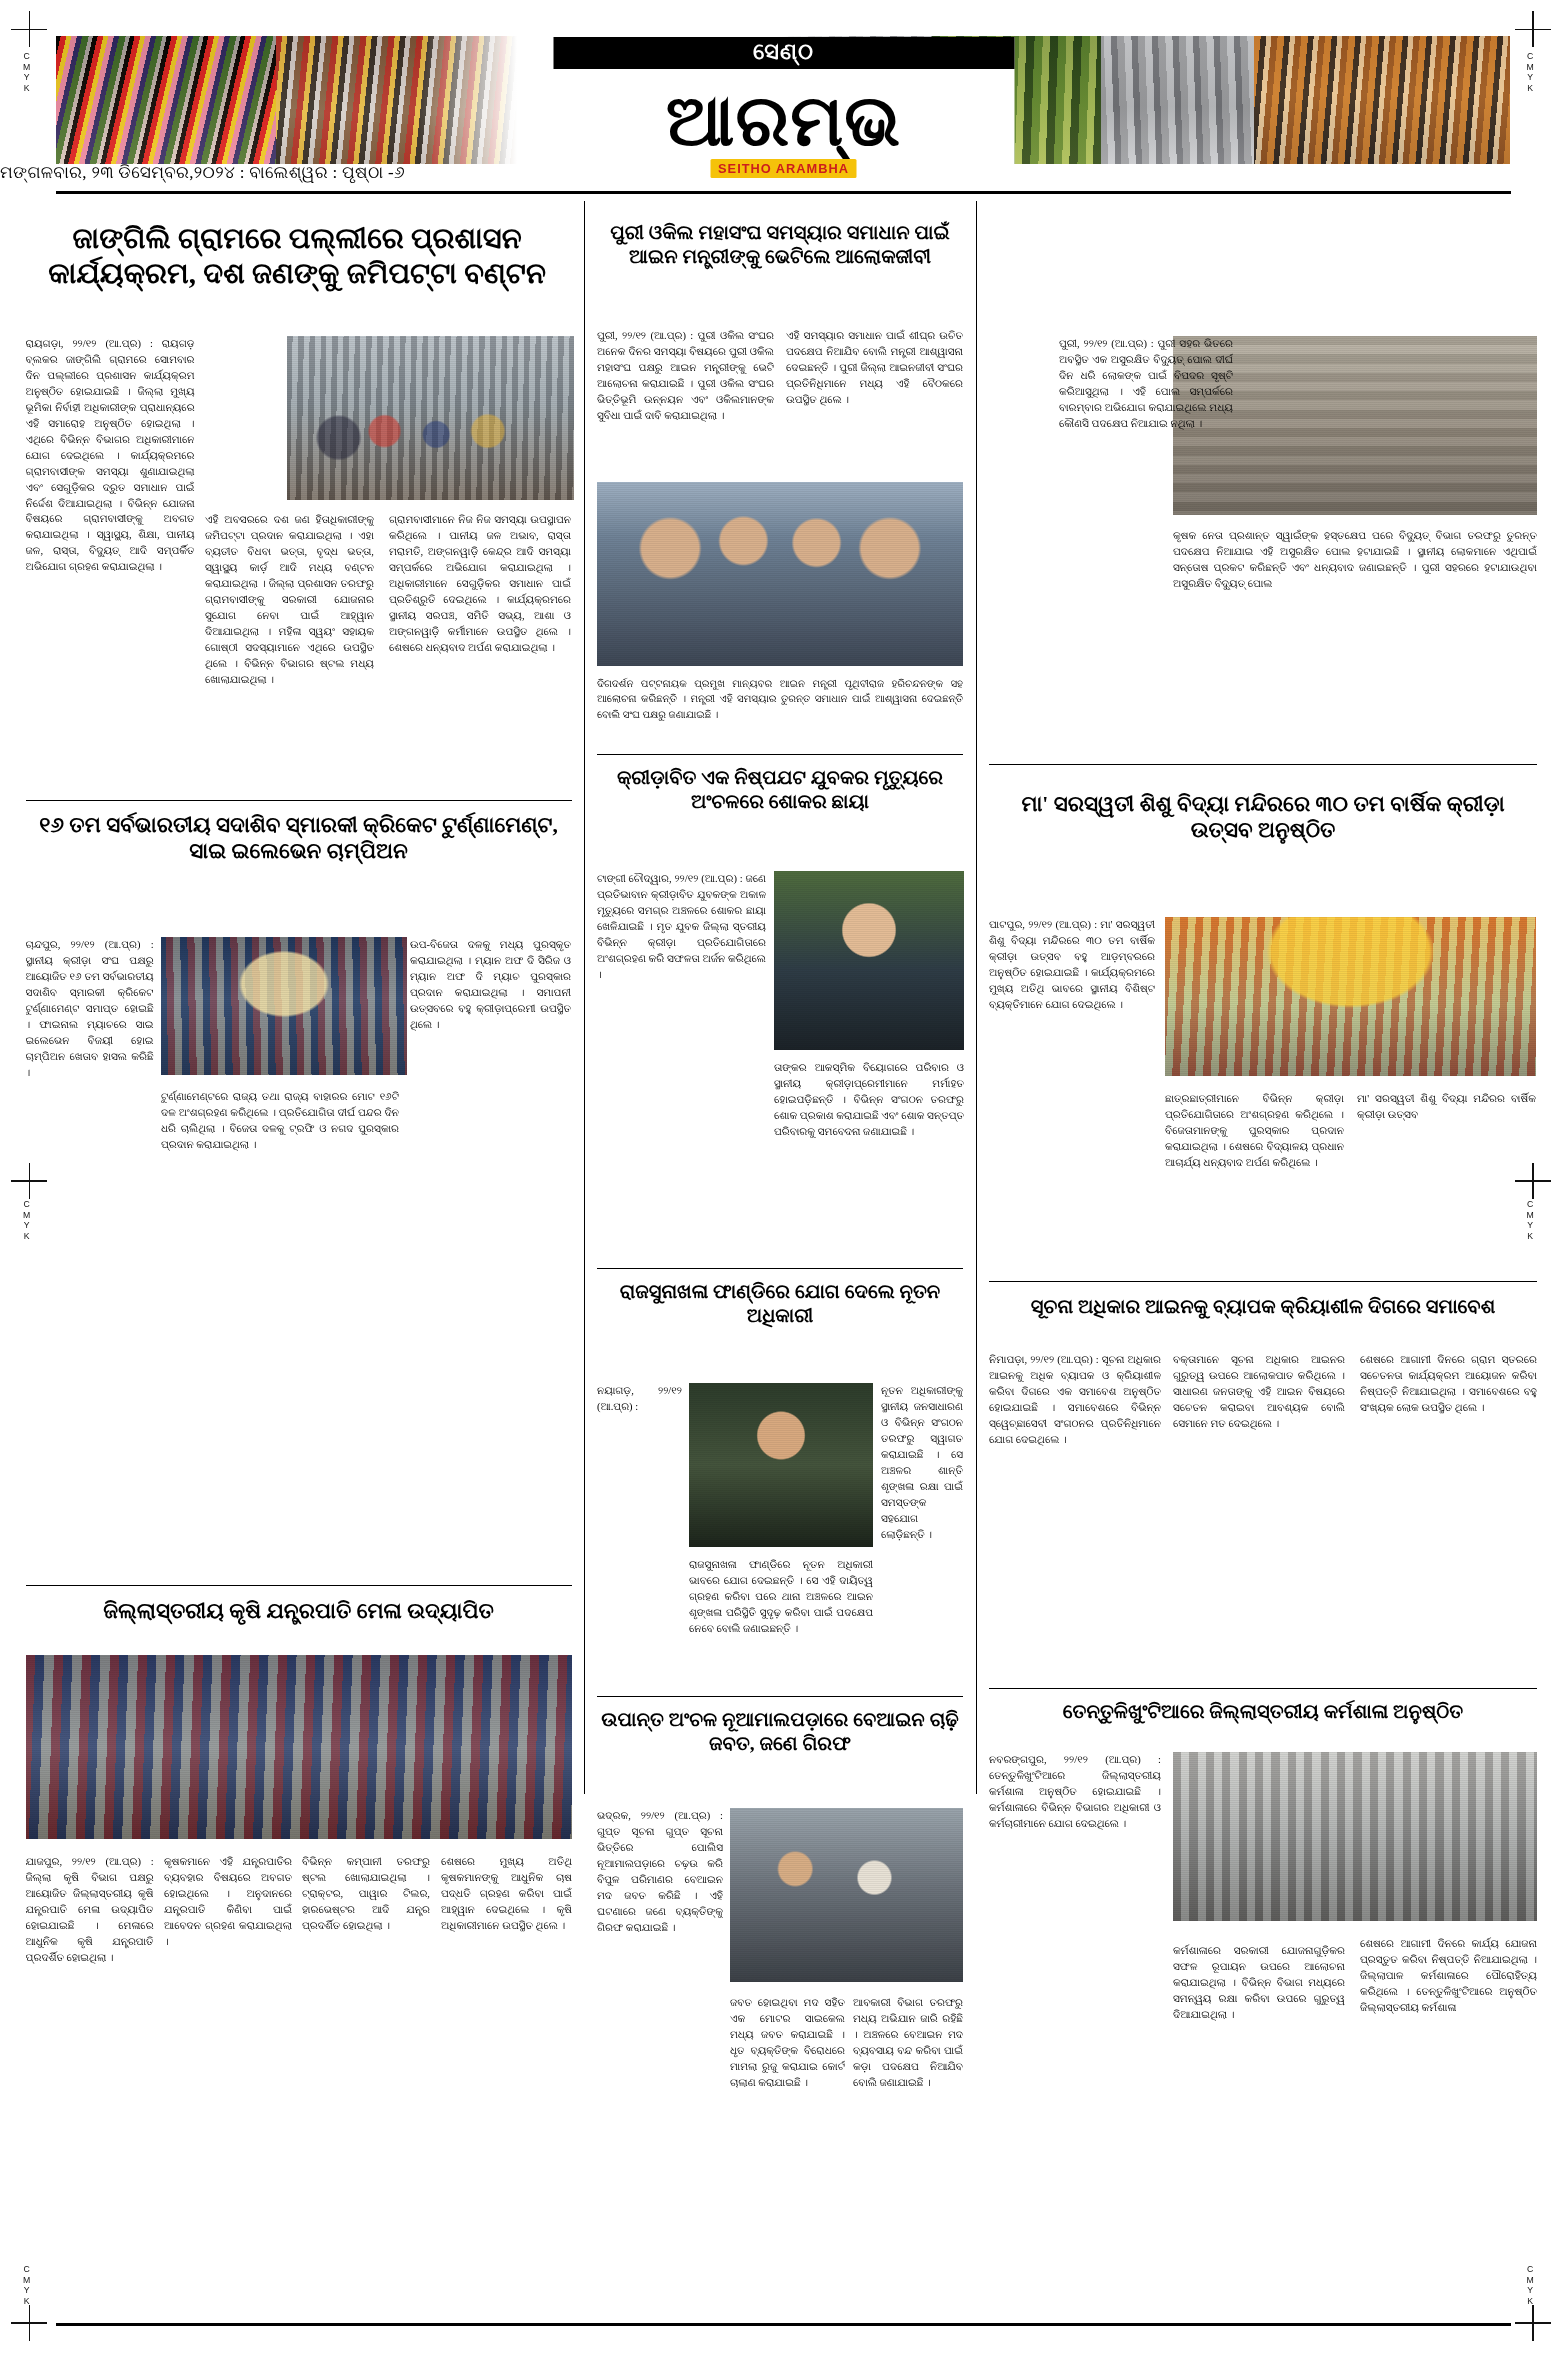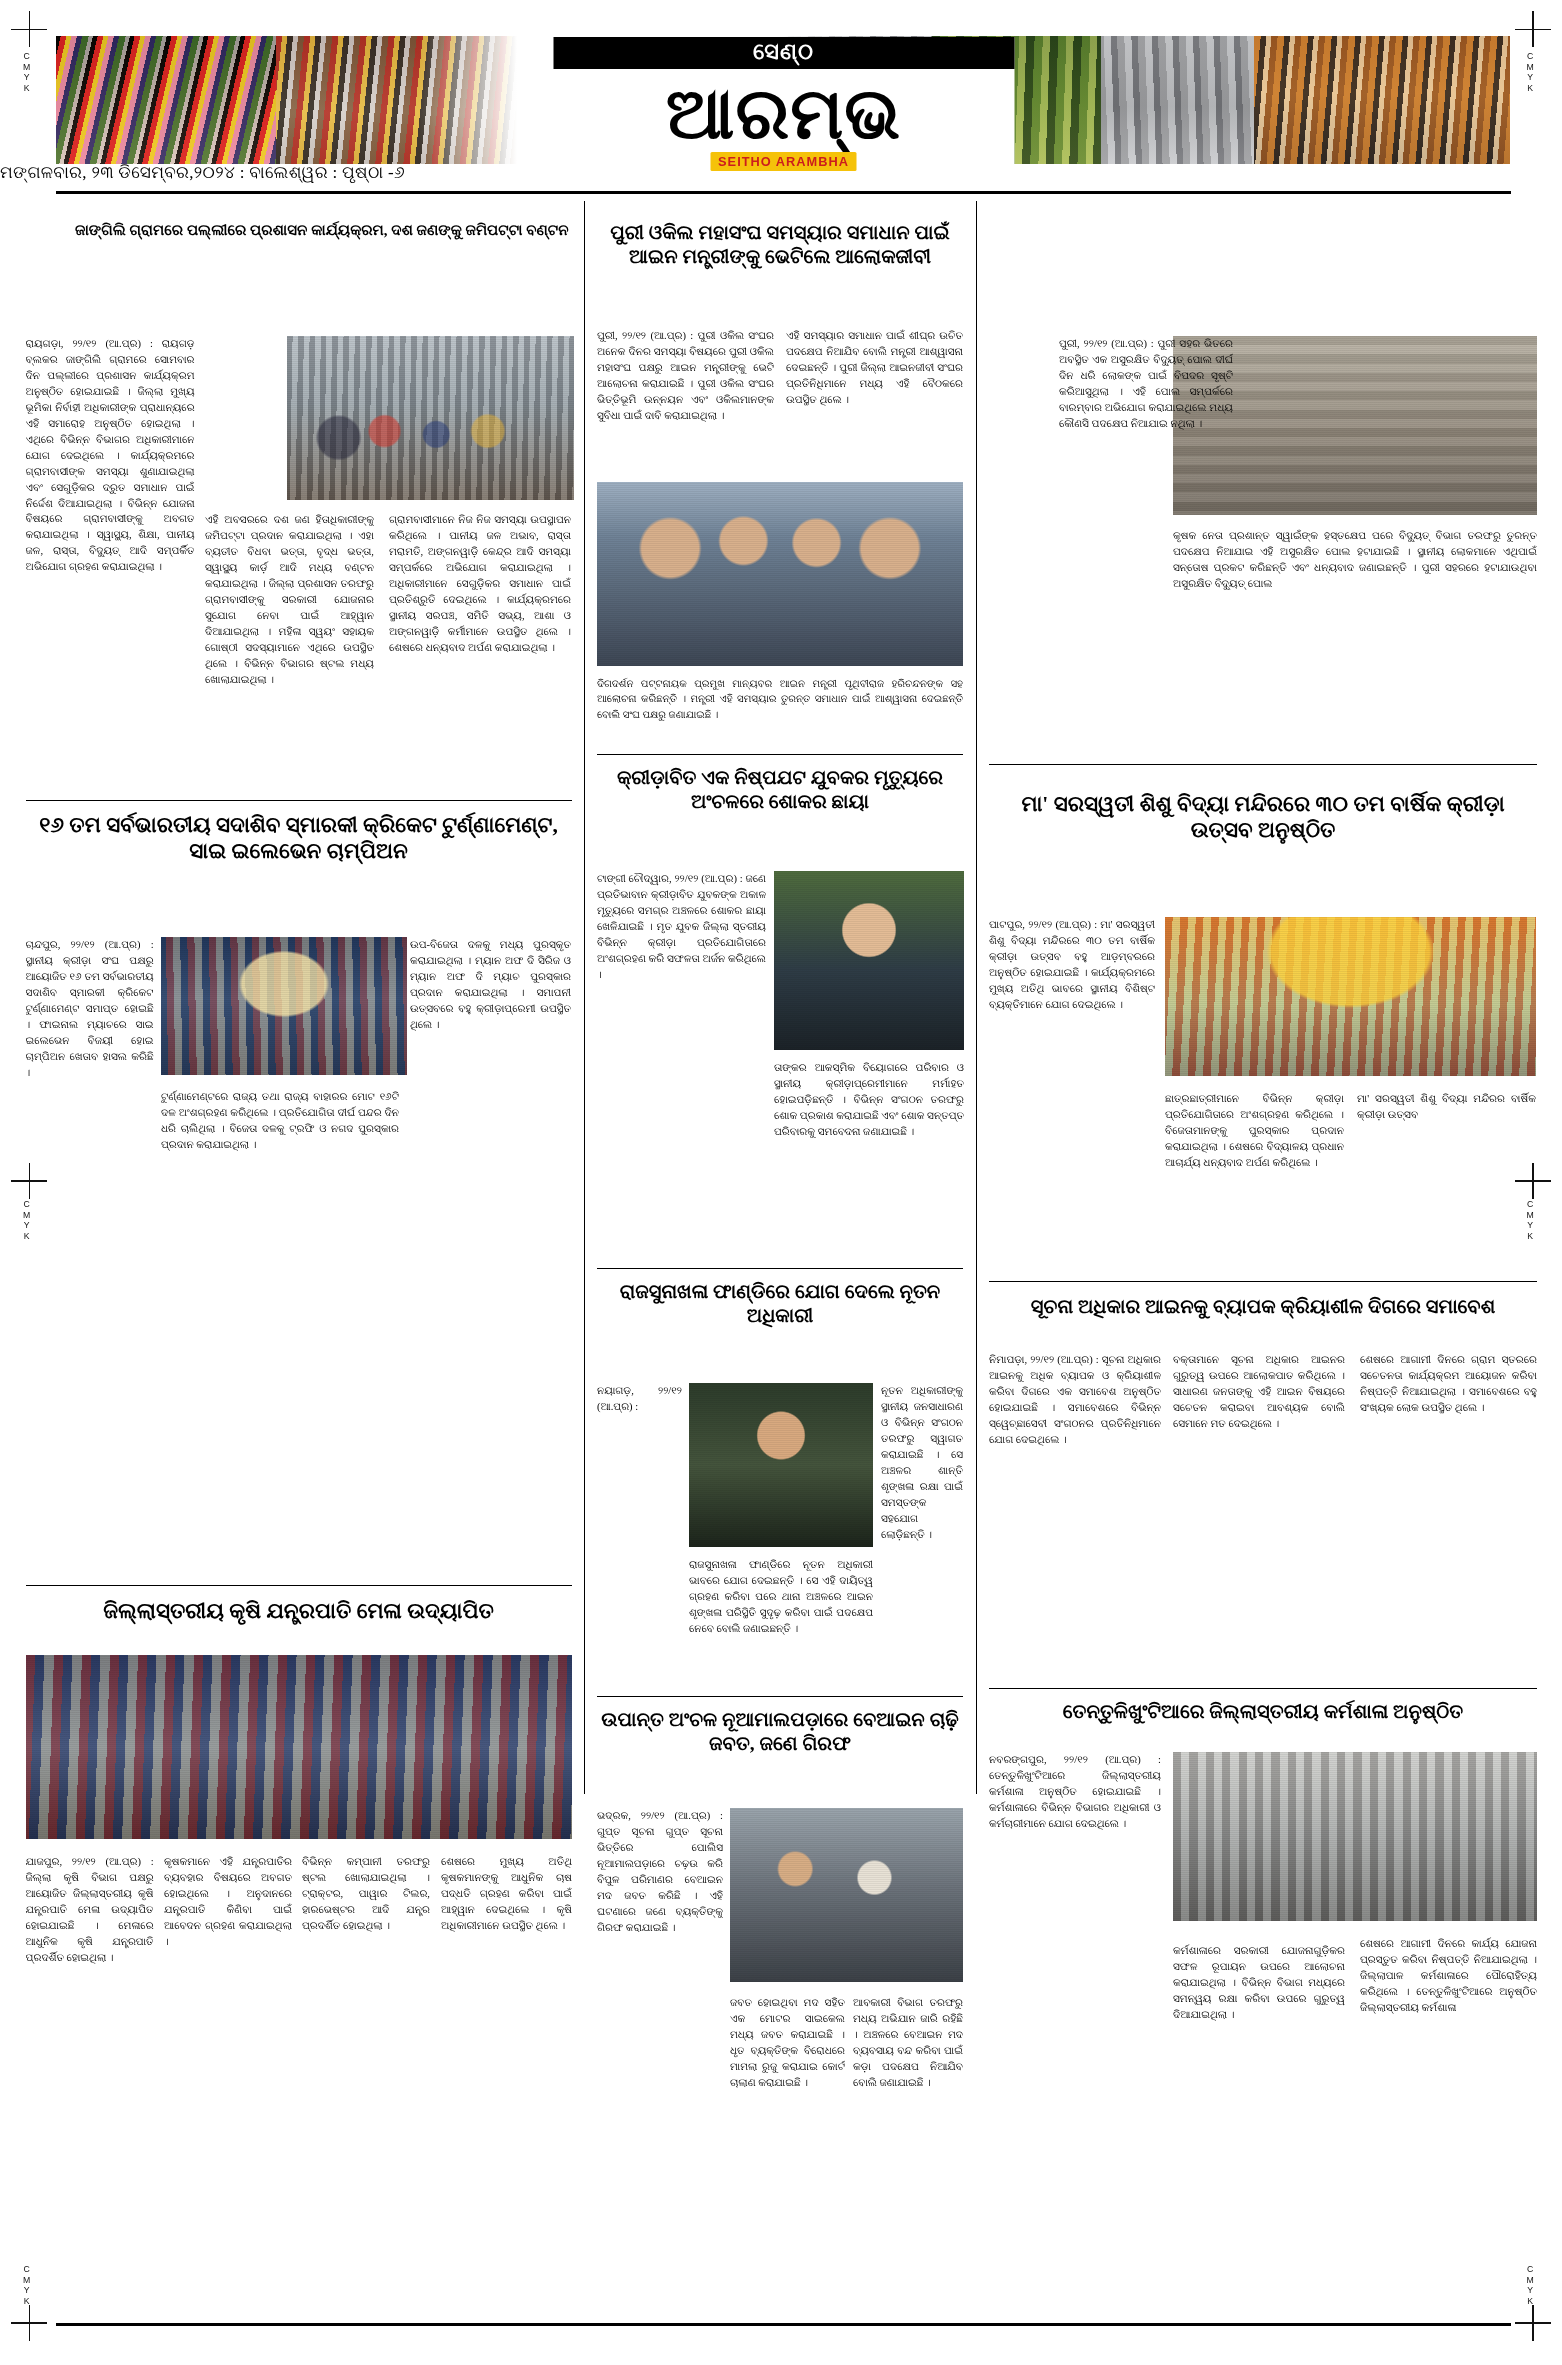--- a/index.html
+++ b/index.html
@@ -125,21 +125,21 @@
     line-height: 1.25;
     font-weight: bold;
     padding: 1px 0 3px;
     letter-spacing: 1px;
   }
   .mast-title {
     font-size: 71px;
     font-weight: bold;
     line-height: 1.0;
     letter-spacing: 1px;
-    margin-top: 10px;
+    margin-top: 17px;
     color: #000;
   }
   .mast-sub {
     display: inline-block;
     background: #f5c20a;
     color: #cc1d1d;
     font-family: "Liberation Sans", sans-serif;
     font-weight: bold;
     font-size: 12.8px;
     letter-spacing: 1px;
@@ -177,21 +177,21 @@
   }
 
   
   .headline {
     position: absolute;
     text-align: center;
     font-weight: bold;
     line-height: 1.22;
     letter-spacing: 0px;
   }
-  .h-xl { font-size: 15px; text-align: right; }
+  .h-xl { font-size: 29px; }
   .h-lg { font-size: 21.5px; }
   .h-md { font-size: 19.5px; }
 
   .body-col {
     position: absolute;
     font-size: 10.5px;
     line-height: 1.52;
     text-align: justify;
     text-justify: inter-word;
     overflow: hidden;

